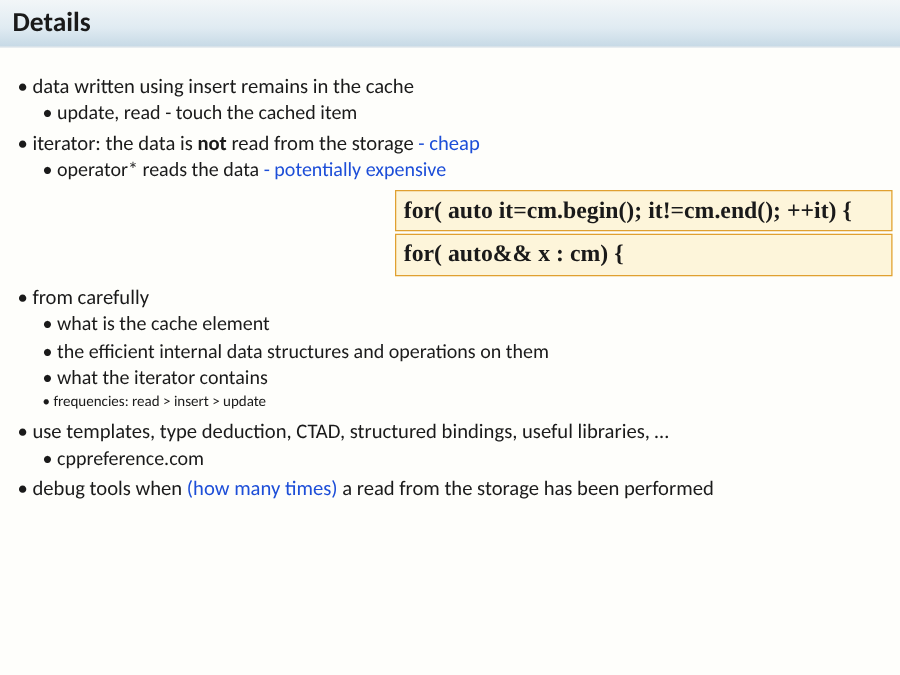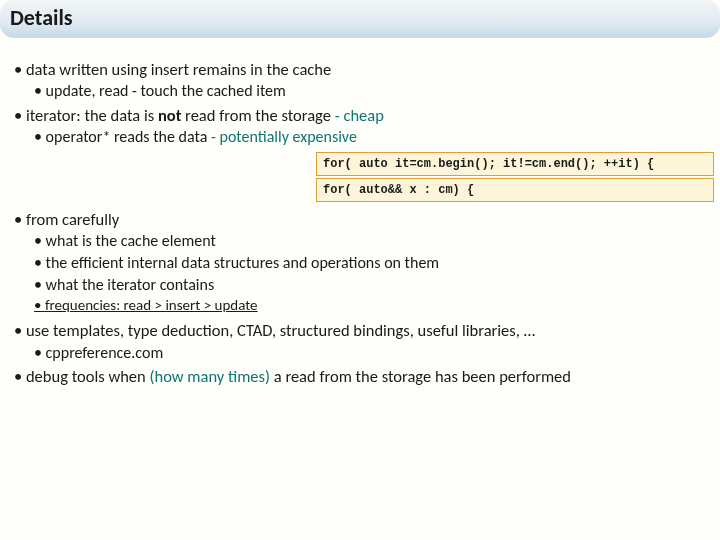--- a/index.html
+++ b/index.html
@@ -10,46 +10,45 @@
     font-family: Calibri, "Segoe UI", sans-serif;
     color: #1a1a1a;
     overflow: hidden;
   }
   .title-bar {
     background: linear-gradient(to bottom, #f2f6f8 0%, #e0ebf2 60%, #c7dae6 100%);
     padding: 4px 10px 6px 10px;
     font-size: 22px;
     font-weight: 600;
     border-bottom: 1px solid #d0dce5;
-    border-radius: 14px;
   }
   .content {
     padding: 20px 6px 6px 14px;
     font-size: 16.5px;
     line-height: 1.35;
   }
   ul { list-style: none; }
   ul.lvl1 > li { margin-bottom: 2px; }
   ul.lvl1 > li::before { content: "• "; }
   ul.lvl2 { margin-left: 20px; font-size: 16px; }
   ul.lvl2 > li::before { content: "• "; }
-  ul.lvl3 { margin-left: 20px; font-size: 15px; text-decoration: underline; }
+  ul.lvl3 { margin-left: 20px; font-size: 12px; }
   ul.lvl3 > li::before { content: "• "; }
   .bold { font-weight: 700; }
-  .faint { color: #0f766e; }
+  .faint { color: #1d4ed8; }
   .code-wrap {
     margin: 4px 0 6px 302px;
     width: 398px;
   }
   .code-box {
     border: 1.5px solid #e0a030;
     background: #fdf5da;
     padding: 3px 6px;
-    font-family: Liberation Mono, monospace;
-    font-size: 12px;
+    font-family: Liberation Serif, serif;
+    font-size: 19px;
     font-weight: 700;
     white-space: nowrap;
     margin-bottom: 2px;
   }
   .spacer-sm { height: 2px; }
 </style>
 </head>
 <body>
 
 <div class="title-bar">Details</div>

